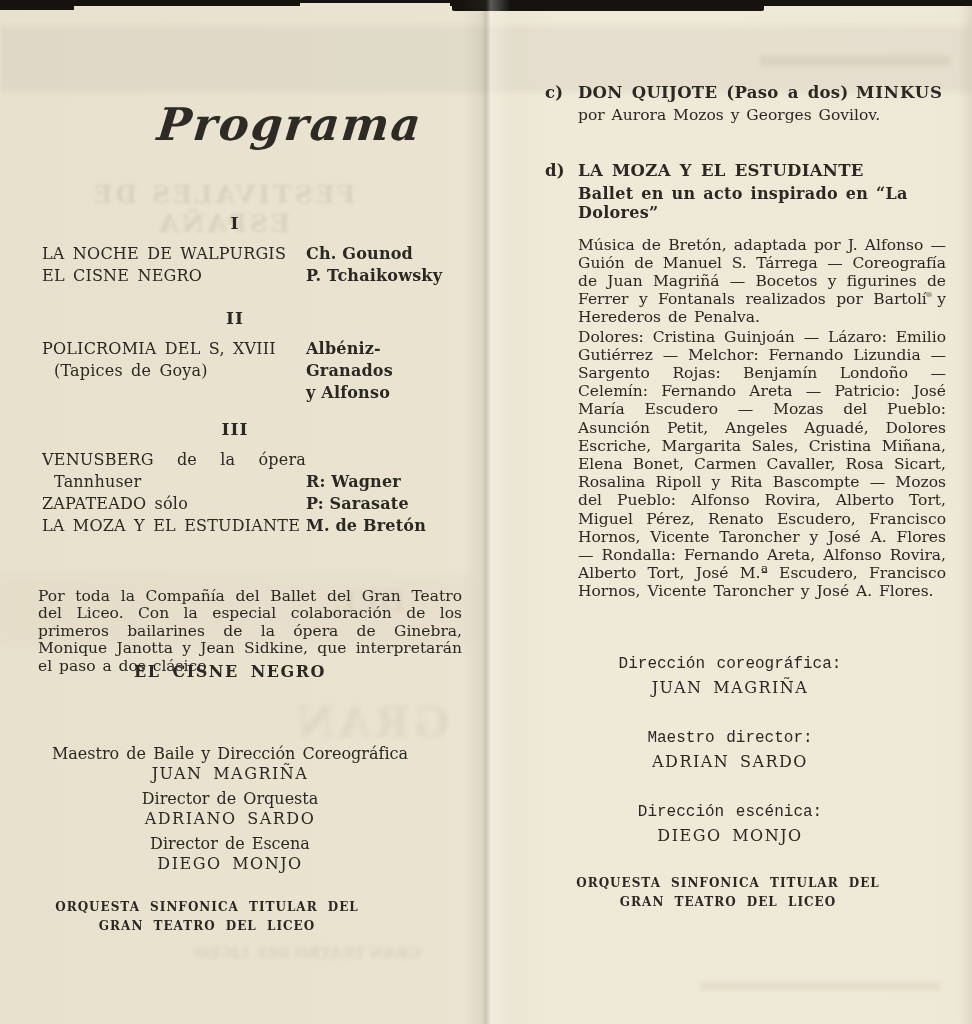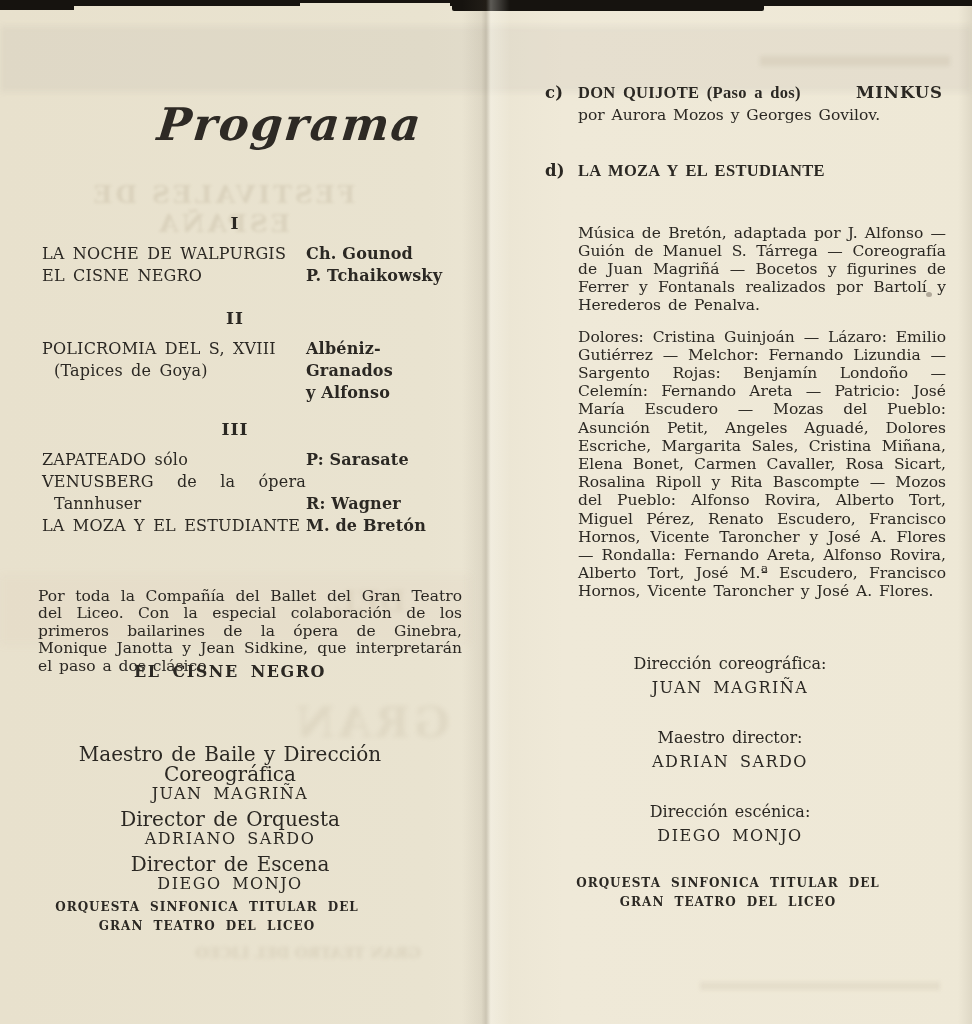--- a/index.html
+++ b/index.html
@@ -50,45 +50,45 @@
   .fj{text-align:justify;text-align-last:justify;}
   .ccol-bottom{display:flex;align-items:flex-end;}
 
   .note{position:absolute;left:38px;top:572px;width:424px;font-size:15.5px;line-height:17.6px;
         text-align:justify;word-spacing:2px;}
   .note-highlight{position:absolute;left:38px;top:662px;width:424px;text-align:center;
         transform:translateX(-20px);font-weight:bold;font-size:16px;letter-spacing:1.5px;word-spacing:5px;}
 
   .credits-l{position:absolute;left:30px;top:744px;width:400px;text-align:center;}
   .credits-l .entry{margin-bottom:5px;}
-  .role{font-size:20px;line-height:20px;word-spacing:2px;}
+  .role{font-size:16px;line-height:20px;word-spacing:2px;}
   .cname{font-size:16px;line-height:20px;letter-spacing:1.5px;word-spacing:4px;}
 
   .footer{position:absolute;text-align:center;font-weight:bold;font-size:12px;line-height:19px;
           letter-spacing:1px;word-spacing:5px;}
   .footer-l{left:7px;top:898px;width:400px;}
   .footer-r{left:528px;top:874px;width:400px;}
 
   
   .entry-c{position:absolute;left:545px;top:82px;width:398px;}
   .entry-d{position:absolute;left:545px;top:160px;width:398px;}
   .ehead{display:flex;font-size:16.5px;line-height:22px;font-weight:bold;letter-spacing:0.3px;}
   .marker{width:33px;}
-  .etitle{flex:1;word-spacing:3px;font-family:Liberation Serif, serif;}
+  .etitle{flex:1;word-spacing:3px;}
   .ecomposer{letter-spacing:1px;}
   .eline2{margin-left:33px;margin-top:2px;font-size:15.5px;line-height:19px;word-spacing:2px;}
   .eline2.bold{font-weight:bold;font-size:16px;letter-spacing:0.3px;}
 
   .para{position:absolute;font-size:15.5px;line-height:18.2px;text-align:justify;word-spacing:2px;}
-  .desc{left:578px;top:208px;width:368px;}
+  .desc{left:578px;top:220px;width:368px;}
   .cast{left:578px;top:312px;width:368px;}
 
   .credits-r{position:absolute;left:530px;top:652px;width:400px;text-align:center;}
   .credits-r .entry{margin-bottom:26px;}
-  .credits-r .role{font-size:16px;line-height:24px;}
+  .credits-r .role{font-size:16px;line-height:24px;font-family:Liberation Mono, monospace;}
   .credits-r .cname{font-size:16px;line-height:24px;letter-spacing:1.5px;}
 </style>
 </head>
 <body>
 
 <div class="scan">
 
   <div class="band-top"></div>
   <div class="band-pink"></div>
   <div class="right-edge"></div>
@@ -128,31 +128,31 @@
           <div class="indent">(Tapices de Goya)</div>
         </div>
         <div class="ccol">
           <div>Albéniz-Granados</div>
           <div>y Alfonso</div>
         </div>
       </div>
 
       <div class="numeral mt3">III</div>
       <div class="prow">
-        <div class="tcol">ZAPATEADO sólo</div>
-        <div class="ccol">P: Sarasate</div>
-      </div>
-      <div class="prow">
         <div class="tcol">
           <div class="fj">VENUSBERG de la ópera</div>
           <div class="indent">Tannhuser</div>
         </div>
         <div class="ccol ccol-bottom">
           <div>R: Wagner</div>
         </div>
+      </div>
+      <div class="prow">
+        <div class="tcol">ZAPATEADO sólo</div>
+        <div class="ccol">P: Sarasate</div>
       </div>
       <div class="prow">
         <div class="tcol">LA MOZA Y EL ESTUDIANTE</div>
         <div class="ccol">M. de Bretón</div>
       </div>
 
     </div>
 
     <p class="note">Por toda la Compañía del Ballet del Gran Teatro del Liceo. Con la especial colaboración de los primeros bailarines de la ópera de Ginebra, Monique Janotta y Jean Sidkine, que interpretarán el paso a dos clásico</p>
     <div class="note-highlight">EL CISNE NEGRO</div>
@@ -190,20 +190,21 @@
         <span class="ecomposer">MINKUS</span>
       </div>
       <div class="eline2">por Aurora Mozos y Georges Govilov.</div>
     </div>
 
     <div class="entry-d">
       <div class="ehead">
         <span class="marker">d)</span>
         <span class="etitle">LA MOZA Y EL ESTUDIANTE</span>
       </div>
+      <div class="eline2 bold">Ballet en un acto inspirado en “La Dolores”</div>
     </div>
 
     <p class="para desc">Música de Bretón, adaptada por J. Alfonso — Guión de Manuel S. Tárrega — Coreografía de Juan Magriñá — Bocetos y figurines de Ferrer y Fontanals realizados por Bartolí y Herederos de Penalva.</p>
     <p class="para cast">Dolores: Cristina Guinjoán — Lázaro: Emilio Gutiérrez — Melchor: Fernando Lizundia — Sargento Rojas: Benjamín Londoño — Celemín: Fernando Areta — Patricio: José María Escudero — Mozas del Pueblo: Asunción Petit, Angeles Aguadé, Dolores Escriche, Margarita Sales, Cristina Miñana, Elena Bonet, Carmen Cavaller, Rosa Sicart, Rosalina Ripoll y Rita Bascompte — Mozos del Pueblo: Alfonso Rovira, Alberto Tort, Miguel Pérez, Renato Escudero, Francisco Hornos, Vicente Taroncher y José A. Flores — Rondalla: Fernando Areta, Alfonso Rovira, Alberto Tort, José M.ª Escudero, Francisco Hornos, Vicente Taroncher y José A. Flores.</p>
 
     <div class="credits-r">
       <div class="entry">
         <div class="role">Dirección coreográfica:</div>
         <div class="cname">JUAN MAGRIÑA</div>
       </div>

